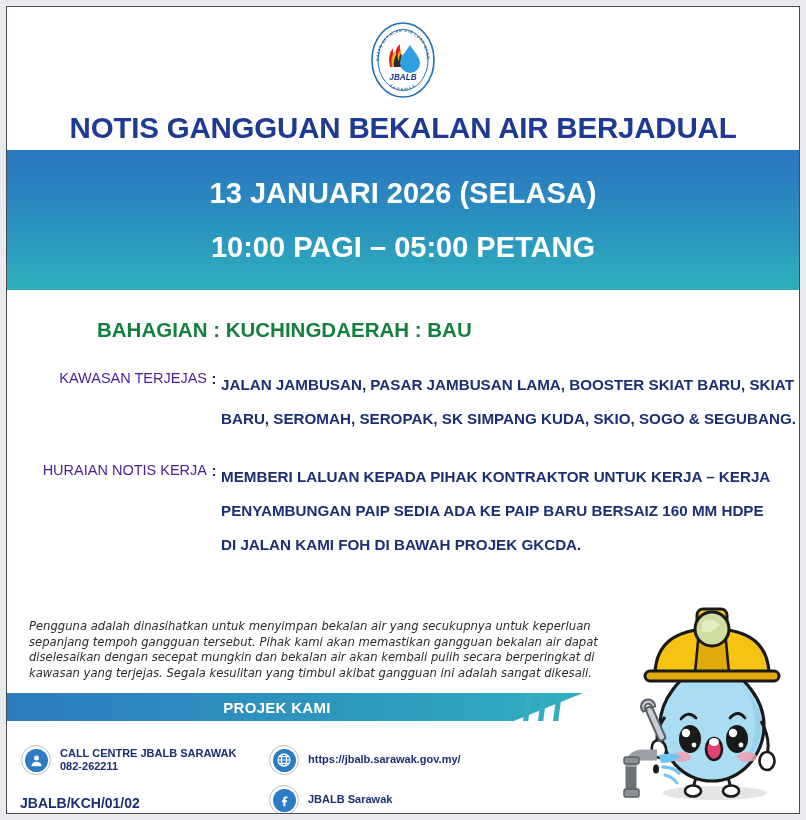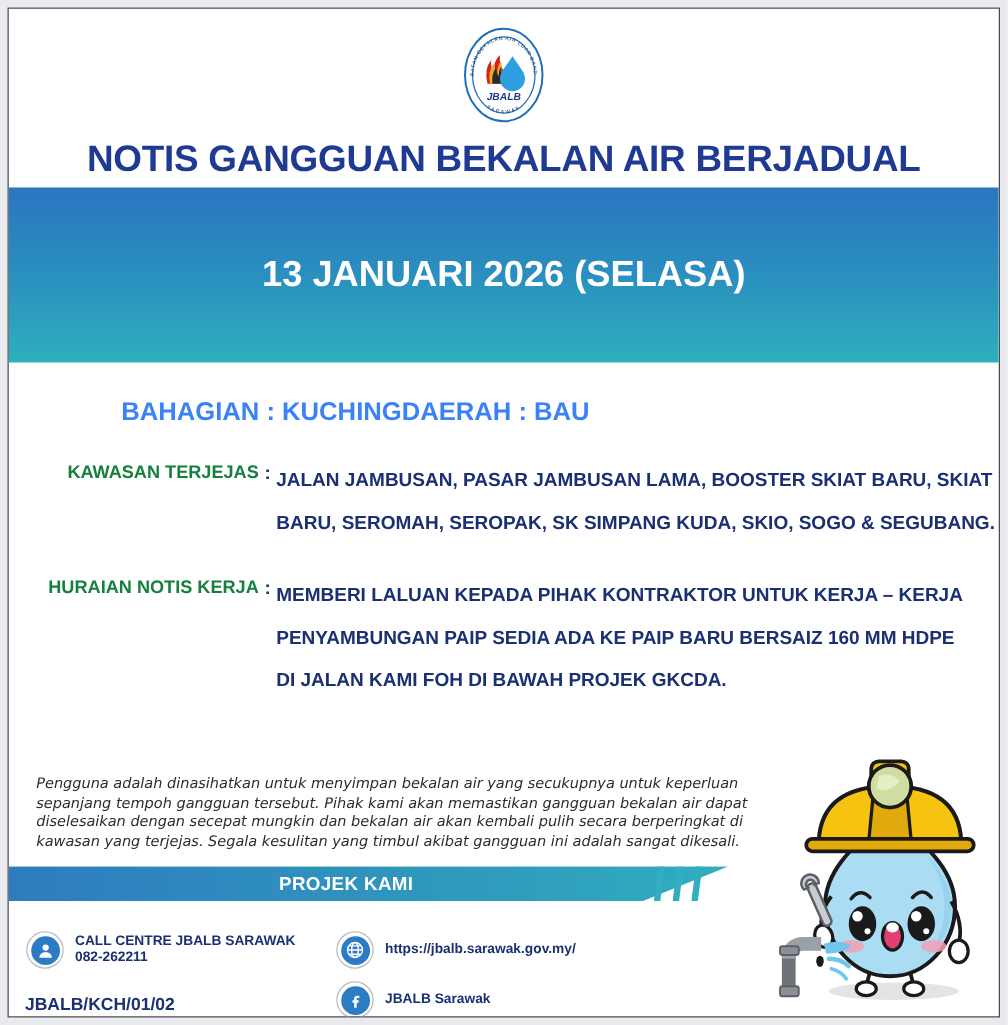--- a/index.html
+++ b/index.html
@@ -43,32 +43,32 @@
     gap:21px;
   }
   .date-line {
     color:#ffffff; font-weight:bold; font-size:29px;
     letter-spacing:0px; text-align:center;
   }
 
   
   .row-divisi {
     position:absolute; top:311px; left:0; right:0;
-    display:flex; color:#3b82f6; font-weight:bold; font-size:20.5px;
+    display:flex; color:#15803d; font-weight:bold; font-size:20.5px;
   }
   .bahagian { margin-left:90px; }
   .daerah   { }
 
   .field {
     position:absolute; left:0; right:0;
     display:flex; align-items:flex-start;
   }
   .field-label {
     width:200px; text-align:right; flex:0 0 200px;
-    color:#15803d; font-weight:bold; font-size:14.5px;
+    color:#4c1d95; font-weight:normal; font-size:14.5px;
     padding-top:2px;
   }
   .field-colon {
     flex:0 0 14px; text-align:center;
     color:#1b2f73; font-weight:bold; font-size:15px;
     padding-top:2px;
   }
   .field-value {
     color:#1b2f73; font-weight:bold; font-size:15.2px;
     line-height:34px;
@@ -158,20 +158,21 @@
       <text font-size="4" fill="#123a6b" font-family="Liberation Sans, sans-serif" letter-spacing="1.4">
         <textPath href="#arcBot" startOffset="50%" text-anchor="middle">SARAWAK</textPath>
       </text>
     </svg>
   </div>
 
   <div class="main-title">NOTIS GANGGUAN BEKALAN AIR BERJADUAL</div>
 
   <div class="date-banner">
     <div class="date-line">13 JANUARI 2026 (SELASA)</div>
+    <div class="date-line">10:00 PAGI – 05:00 PETANG</div>
   </div>
 
   <div class="row-divisi">
     <div class="bahagian">BAHAGIAN : KUCHING</div>
     <div class="daerah">DAERAH : BAU</div>
   </div>
 
   <div class="field" id="kawasan">
     <div class="field-label">KAWASAN TERJEJAS</div>
     <div class="field-colon">:</div>

